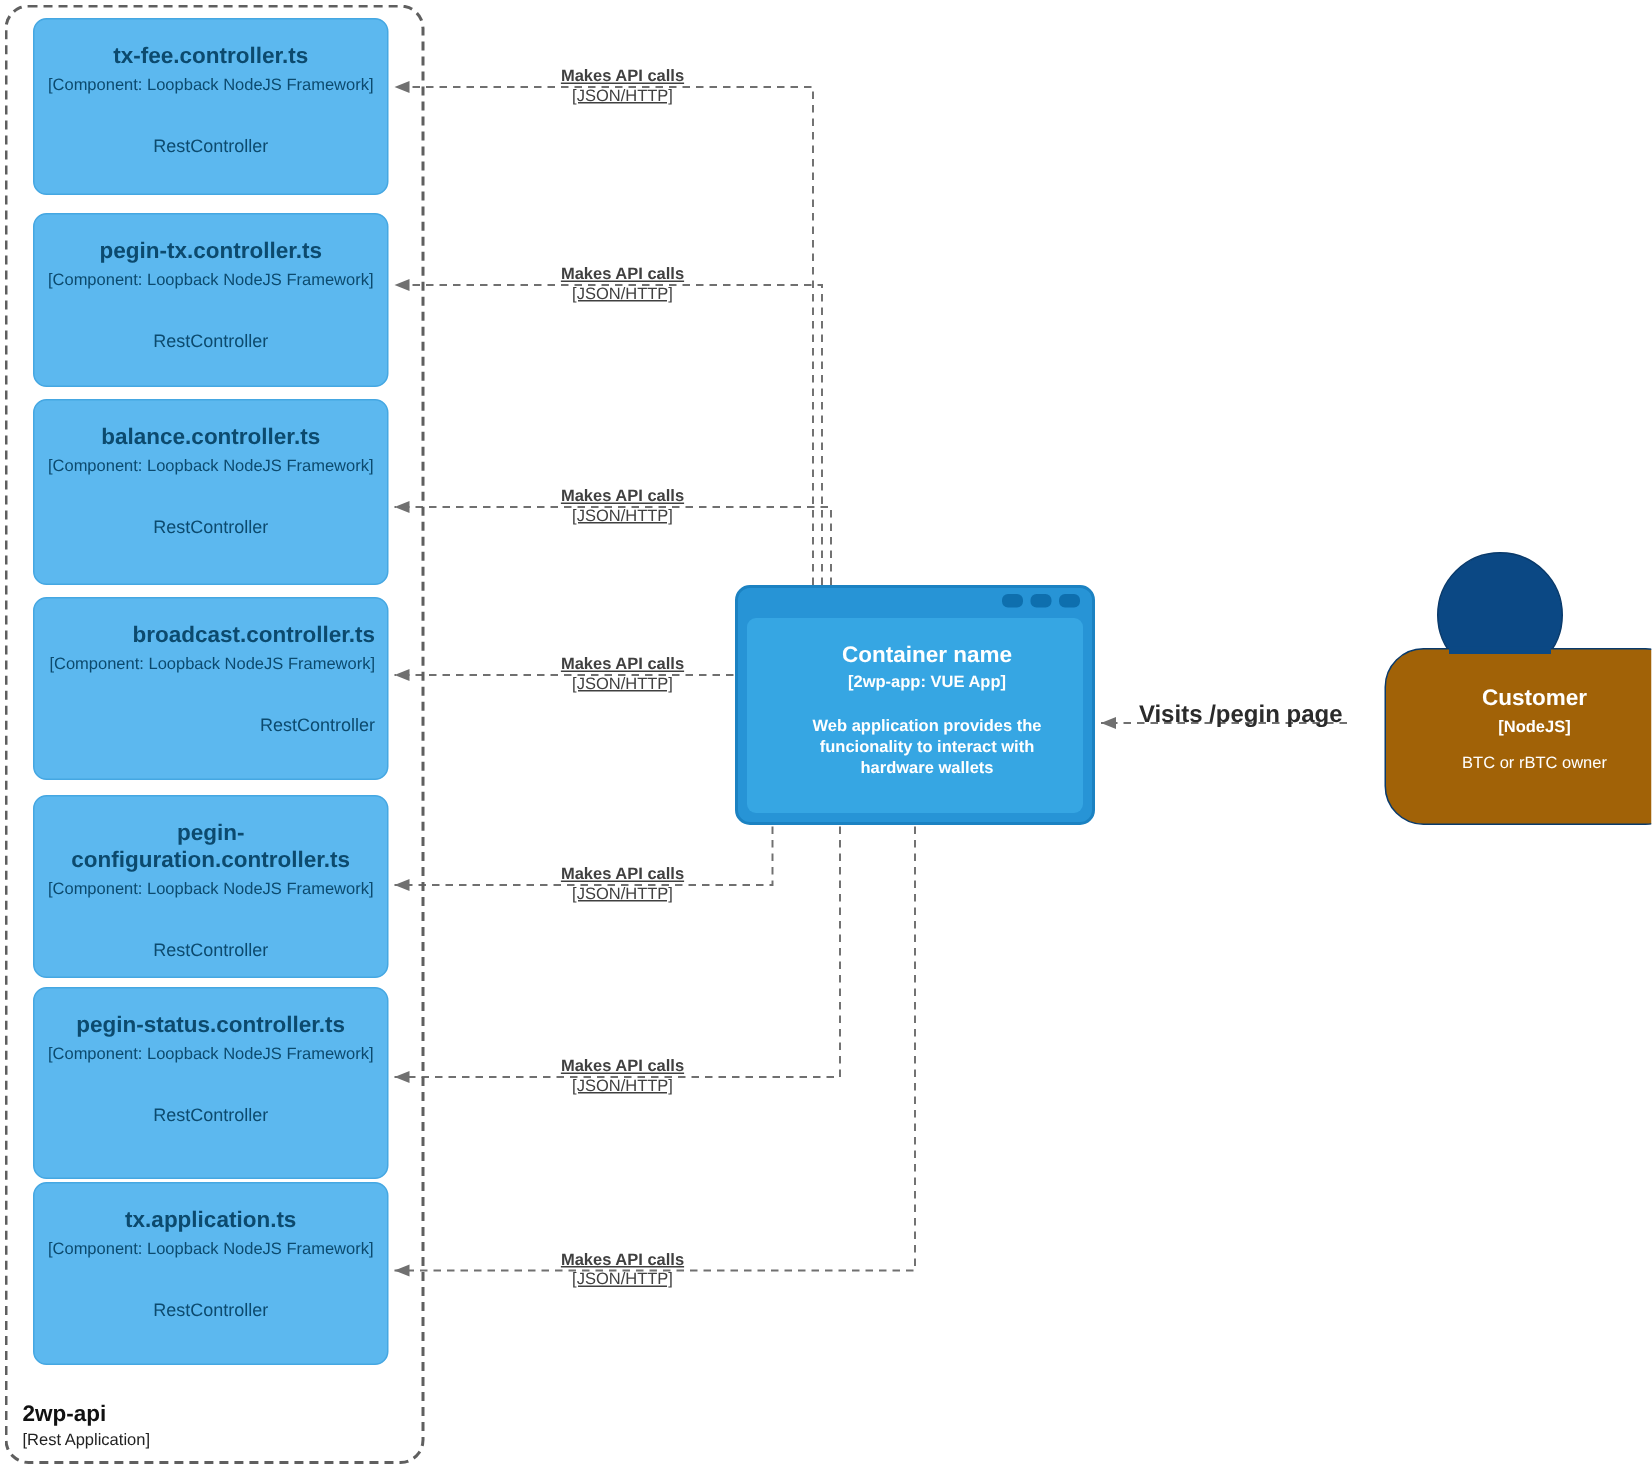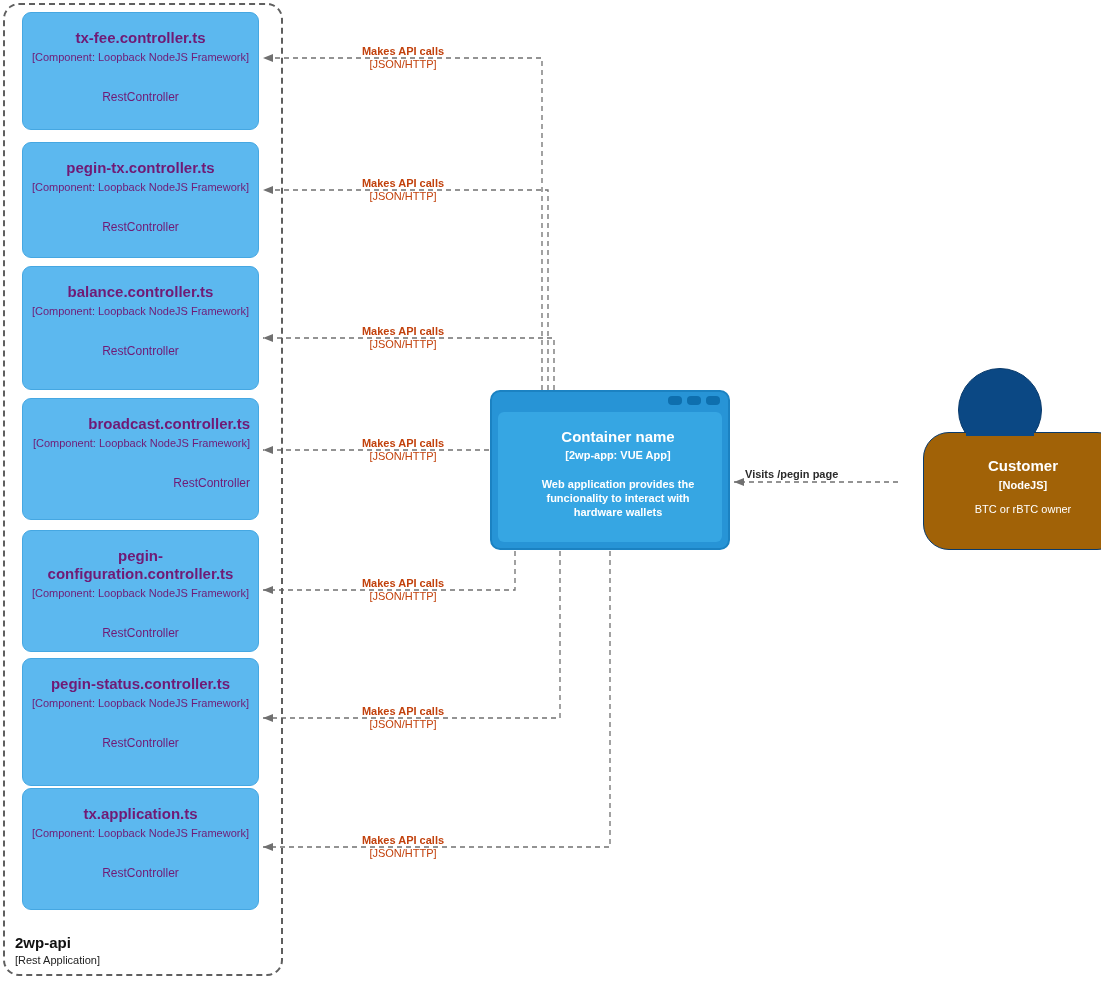--- a/index.html
+++ b/index.html
@@ -19,21 +19,21 @@
     border: 2px dashed #5f5f5f; border-radius: 16px;
   }
   .boundary-label { position: absolute; left: 10px; bottom: 8px; color: #111; }
   .boundary-name { font-weight: bold; font-size: 15px; }
   .boundary-type { font-size: 11px; margin-top: 3px; color: #222; }
 
   
   .component {
     position: absolute; left: 22px; width: 237px;
     background: #5cb8ef; border: 1px solid #45a7e2; border-radius: 9px;
-    color: #701a75; text-align: center; padding: 16px 8px 8px 8px;
+    color: #0c4a6e; text-align: center; padding: 16px 8px 8px 8px;
   }
   .component .c-title { font-weight: bold; font-size: 15px; line-height: 18px; }
   .component .c-meta  { font-size: 11px; line-height: 14px; margin-top: 3px; }
   .component .c-desc  { font-size: 12px; margin-top: 26px; }
 
   
   .container-node {
     position: absolute; left: 490px; top: 390px; width: 240px; height: 160px;
     background: #2794d6; border: 2px solid #1b82c2; border-radius: 10px;
   }
@@ -57,25 +57,25 @@
     position: absolute; left: 923px; top: 432px; width: 200px; height: 118px;
     background: #a16207; border: 1px solid #093a6b; border-radius: 26px;
     color: #ffffff; text-align: center; padding-top: 24px;
   }
   .person-seam { position: absolute; left: 966px; top: 431px; width: 68px; height: 5px; background: #0b4884; }
   .person-body .c-title { font-weight: bold; font-size: 15px; }
   .person-body .c-meta  { font-weight: bold; font-size: 11px; margin-top: 5px; }
   .person-body .c-desc  { font-size: 11px; margin-top: 12px; }
 
   
-  .edge-label { position: absolute; left: 328px; width: 150px; text-align: center; color: #c2410c; }
+  .edge-label { position: absolute; left: 340px; width: 150px; text-align: center; color: #404040; text-decoration: underline; }
   .edge-label .l1 { font-weight: bold; font-size: 11px; line-height: 13px; }
   .edge-label .l2 { font-size: 11px; line-height: 13px; }
-  .visit-label { position: absolute; left: 745px; top: 468px; width: 150px; text-align: left;
-                 color: #2b2b2b; font-weight: bold; font-size: 11px; }
+  .visit-label { position: absolute; left: 745px; top: 468px; width: 150px; text-align: right;
+                 color: #2b2b2b; font-weight: bold; font-size: 16px; }
 </style>
 </head>
 <body>
 
 <div class="canvas">
 
   <svg class="edges-svg" viewBox="0 0 1101 981">
     <defs>
       <marker id="arrowhead" markerUnits="userSpaceOnUse" markerWidth="12" markerHeight="10" refX="11" refY="5" orient="auto">
         <path d="M1,1 L11,5 L1,9 Z" fill="#707070"></path>

